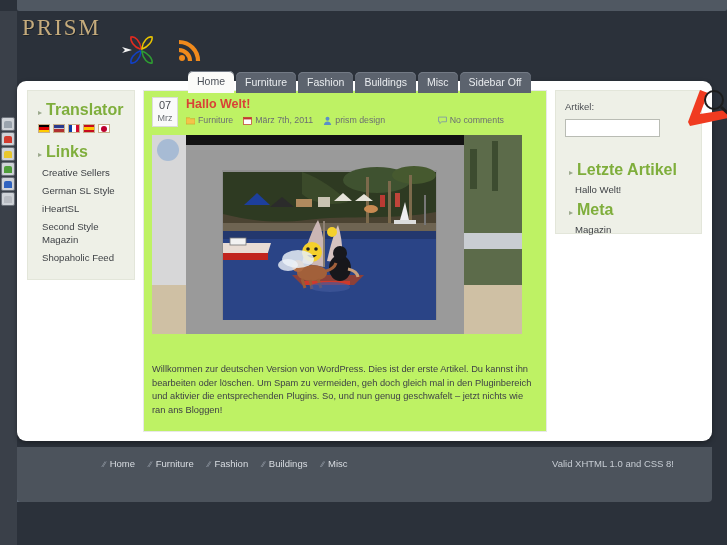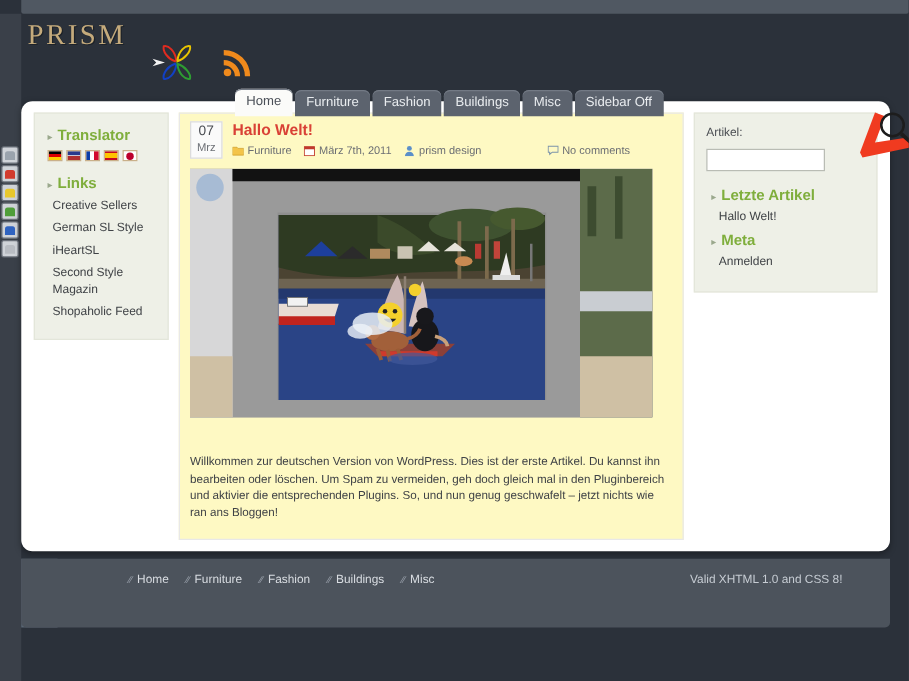--- a/index.html
+++ b/index.html
@@ -79,42 +79,42 @@
 
   
   .sidebar-left {
     position: absolute; left: 10px; top: 9px;
     width: 108px; min-height: 163px;
     background: #eef0e7;
     border: 1px solid #e3e6da;
     padding: 8px 6px 10px 6px;
   }
   .widget-title {
-    font-size: 12px; color: #7fae3c; margin: 2px 0 5px 4px;
+    font-size: 16px; color: #7fae3c; margin: 2px 0 5px 4px;
     font-weight: bold;
   }
   .widget-title::before {
     content: "\25B8"; color: #9aa88c; font-size: 8px;
     margin-right: 4px; font-weight: normal;
   }
   .flags { display: flex; gap: 3px; margin: 0 0 10px 4px; }
   .flag {
     width: 12px; height: 9px; border: 1px solid #c9b08a; position: relative; overflow: hidden;
   }
   .link-list { list-style: none; margin-left: 8px; }
   .link-list li {
     font-size: 9.6px; color: #3f4246; line-height: 13px;
     margin-bottom: 5px; cursor: pointer;
   }
 
   
   .post {
     position: absolute; left: 126px; top: 9px;
     width: 404px; height: 342px;
-    background: #fef9c3; border: 1px solid #e8e8e8;
+    background: #bef264; border: 1px solid #e8e8e8;
     padding: 6px 8px;
   }
   .post-head { display: flex; align-items: flex-start; }
   .date-box {
     width: 26px; height: 30px; border: 1px solid #dcdcdc; background: #fafafa;
     text-align: center; flex: none; margin-right: 8px; padding-top: 1px;
   }
   .date-day { font-size: 11px; color: #4a4d52; line-height: 13px; }
   .date-mon { font-size: 9px; color: #6d7076; line-height: 12px; }
   .post-head-right { flex: 1; min-width: 0; }
@@ -147,21 +147,21 @@
     padding: 10px 9px;
   }
   .search-label { font-size: 9.5px; color: #4b4e53; margin-bottom: 5px; }
   .search-input {
     width: 95px; height: 18px; background: #fff;
     border: 1px solid #b9bcb4; font-size: 10px;
     padding: 0 4px; color: #333; outline: none;
     font-family: "Liberation Sans", sans-serif;
   }
   .side-sub { font-size: 9.6px; color: #3f4246; margin: 3px 0 6px 10px; cursor: pointer; }
-  .mt12 { margin-top: 12px; }
+  .mt12 { margin-top: 24px; }
 
   .annot-arrow { position: absolute; left: 122px; top: -5px; width: 62px; height: 62px; pointer-events: none; }
 
   
   .footer {
     position: absolute; left: 17px; top: 447px; width: 695px; height: 55px;
     background: #4c535c; border-radius: 0 0 4px 4px;
   }
   .footer-nav {
     position: absolute; left: 86px; top: 11px;
@@ -378,21 +378,21 @@
     </div>
 
     <div class="sidebar-right">
       <div class="search-label">Artikel:</div>
       <input class="search-input" type="text" value="" style="">
 
       <div class="widget-title mt12">Letzte Artikel</div>
       <div class="side-sub">Hallo Welt!</div>
 
       <div class="widget-title">Meta</div>
-      <div class="side-sub">Anmelden</div>
+      <div class="side-sub">Magazin</div>
 
       <svg class="annot-arrow" viewBox="0 0 62 62">
         <path d="M22 4 L10 36 L12 40 L50 32 L48 24 L22 28 L30 7 Z" fill="#f03b20"></path>
         <circle cx="36" cy="14" r="9" fill="none" stroke="#1d1d1d" stroke-width="2"></circle>
         <line x1="43" y1="21" x2="54" y2="31" stroke="#1d1d1d" stroke-width="3"></line>
       </svg>
     </div>
   </div>
 
   <div class="chrome-footer-edge"></div>

